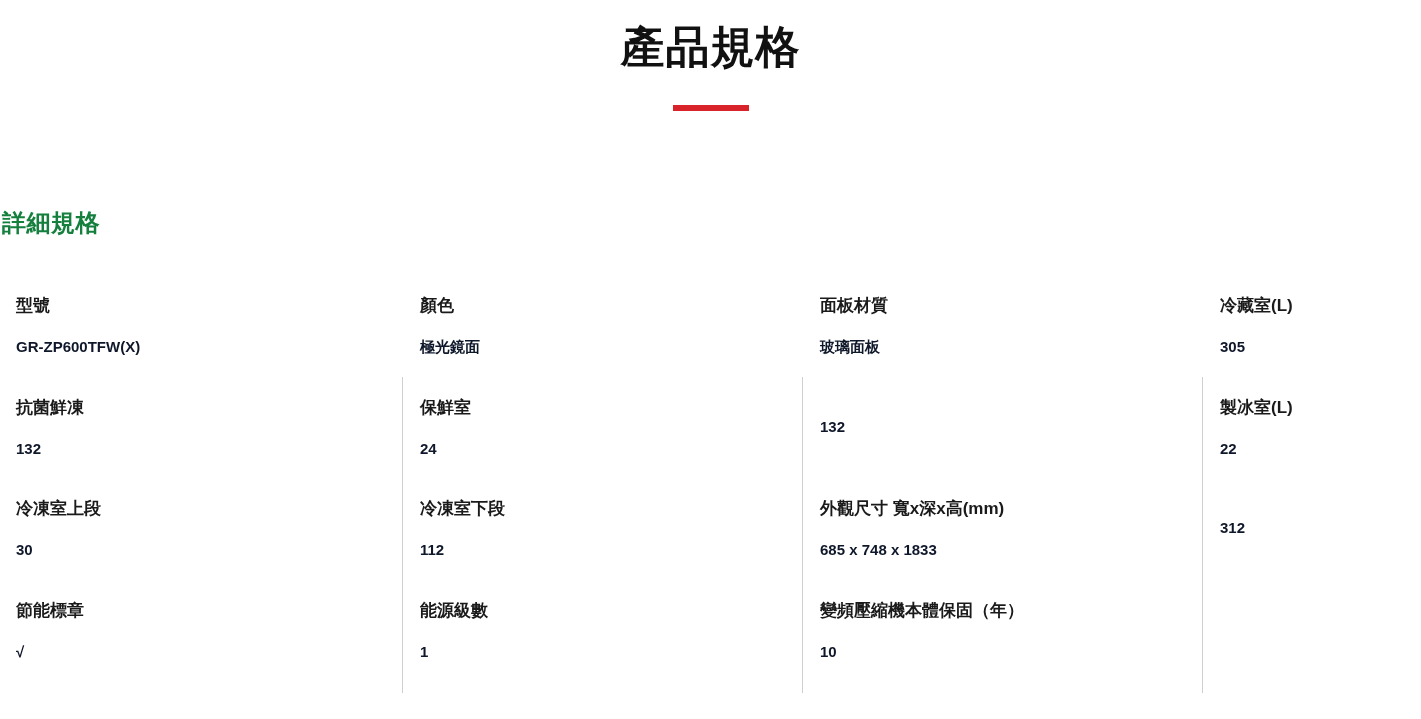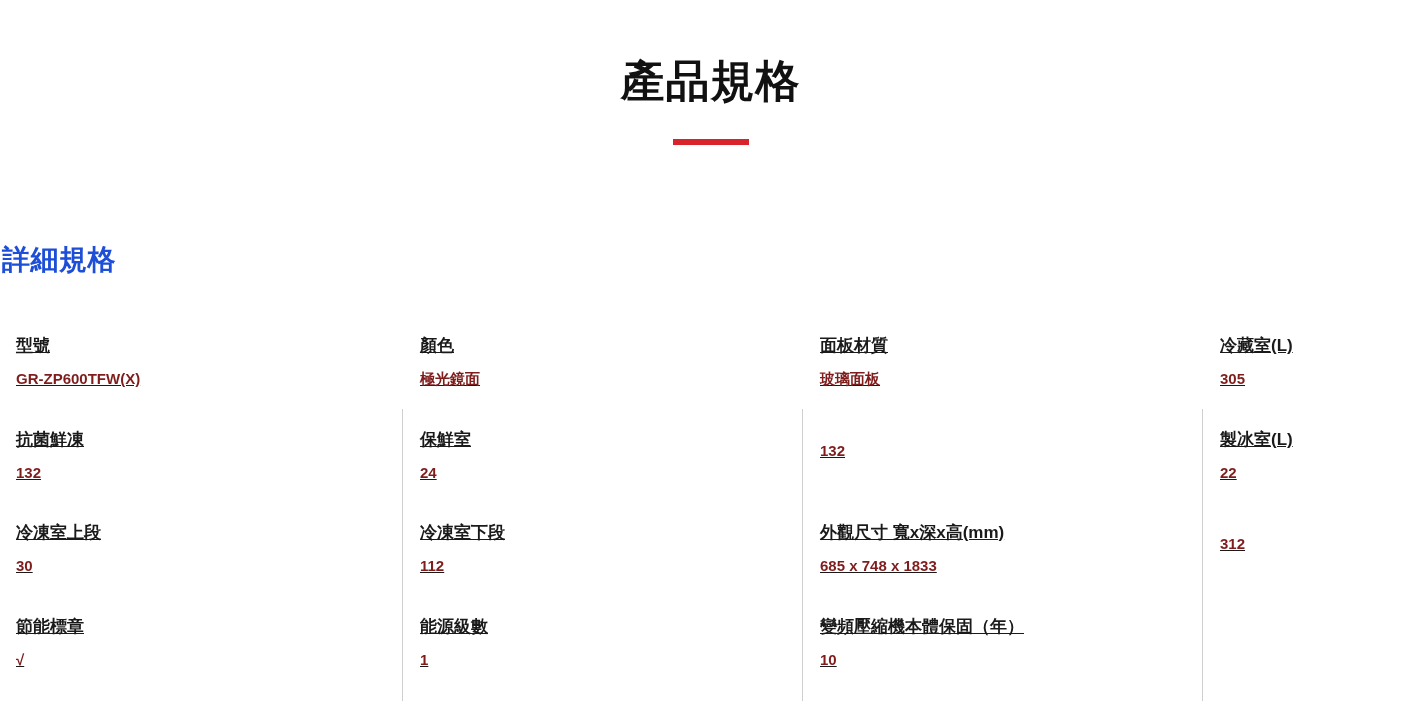--- a/index.html
+++ b/index.html
@@ -16,47 +16,46 @@
     overflow: hidden;
     position: relative;
   }
 
   .page-title {
     text-align: center;
     font-size: 44px;
     font-weight: bold;
     letter-spacing: 1px;
     margin: 0;
-    padding-top: 52px;
+    padding-top: 18px;
     color: #111111;
   }
 
   .title-rule {
     width: 76px;
     height: 6px;
     background: #d8232a;
     margin: 28px auto 0 auto;
   }
 
   .section-title {
     margin: 0;
     padding-left: 2px;
     padding-top: 96px;
-    font-size: 28px;
+    font-size: 24px;
     font-weight: bold;
-    color: #1d4ed8;
+    color: #15803d;
     letter-spacing: 0.5px;
   }
 
   .spec-grid {
     margin-top: 42px;
     display: grid;
     grid-template-columns: 402px 400px 400px 219px;
     width: 1421px;
-    text-decoration: underline;
   }
 
   .spec-cell {
     padding: 14px 0 26px 16px;
     position: relative;
   }
 
   .spec-cell.col1 { padding-left: 16px; }
   .spec-cell.col2 { padding-left: 18px; }
   .spec-cell.col3 { padding-left: 18px; }
@@ -77,22 +76,22 @@
     font-size: 17px;
     font-weight: bold;
     color: #1a1a1a;
     line-height: 1.3;
     white-space: nowrap;
   }
 
   .spec-value {
     font-size: 15px;
     font-weight: bold;
-    color: #7f1d1d;
-    margin-top: 12px;
+    color: #0f172a;
+    margin-top: 20px;
     line-height: 1.3;
     white-space: nowrap;
   }
 </style>
 </head>
 <body>
 
 <h1 class="page-title">產品規格</h1>
 <div class="title-rule"></div>
 

